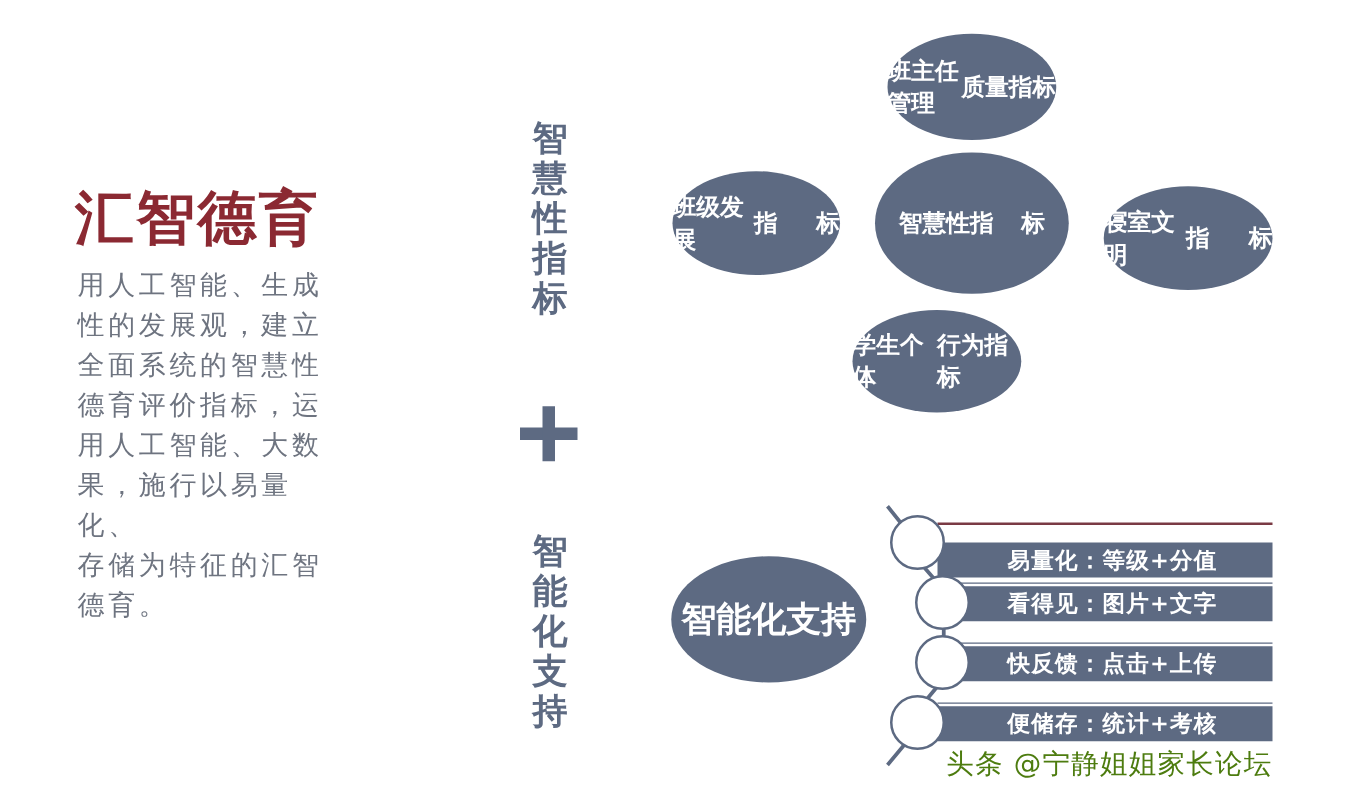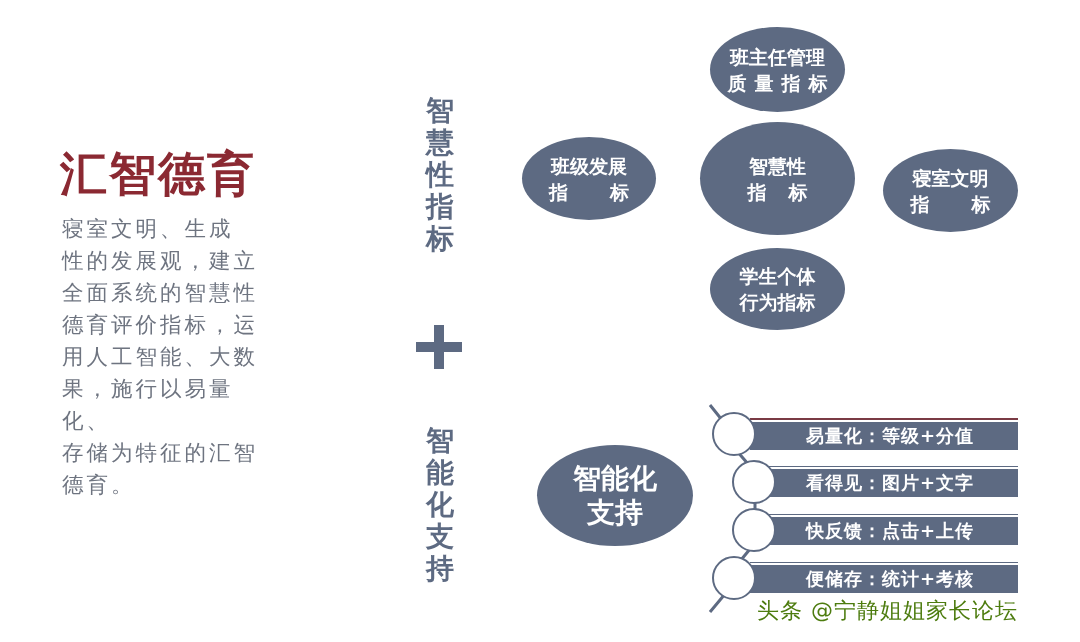--- a/index.html
+++ b/index.html
@@ -5,37 +5,37 @@
   html, body { margin:0; padding:0; }
   body { width:1080px; height:642px; background:#ffffff; position:relative; overflow:hidden;
          font-family:"DejaVu Sans","Liberation Sans",sans-serif; }
   .abs { position:absolute; }
   .title { left:60px; top:143px; font-size:47px; font-weight:bold; color:#8b2932; letter-spacing:2px; }
   .body-text { left:62px; top:213px; width:200px; font-size:21.5px; line-height:32px; color:#6e7480; letter-spacing:3px; }
   .vert { width:40px; text-align:center; font-size:28px; font-weight:bold; color:#5d6a82; line-height:32px; }
   .vert span { display:block; }
   .plus-h { left:416px; top:342px; width:46px; height:10px; background:#5d6a82; }
   .plus-v { left:434px; top:325px; width:10px; height:44px; background:#5d6a82; }
-  .ell { background:#5d6a82; border-radius:50%; color:#fff; display:flex; flex-direction:column;
+  .ell { background:#5d6a82; border-radius:50%; color:#fff; display:flex; flex-direction:row;
          align-items:center; justify-content:center; font-weight:bold; font-size:19px; line-height:26px; }
   .ell .ln { display:flex; justify-content:space-between; }
   .bar { background:#5d6a82; height:28px; color:#fff; font-weight:bold; font-size:18px;
          display:flex; align-items:center; padding-left:56px; box-sizing:border-box; letter-spacing:1px; }
   .bar-line { height:2px; background:#7a3a44; }
   .bar-line2 { height:1px; background:#5d6a82; }
   .circ { width:44px; height:44px; border-radius:50%; background:#fff; border:2.5px solid #5d6a82; box-sizing:border-box; }
   .watermark { left:757px; top:596px; font-size:22px; color:#4d7c0f; letter-spacing:1px;
                text-shadow:1px 1px 0 #fff, -1px -1px 0 #fff; }
 </style>
 </head>
 <body>
 
 <div class="abs title">汇智德育</div>
 <div class="abs body-text">
-  <div>寝室文明、生成</div>
+  <div>用人工智能、生成</div>
   <div>性的发展观，建立</div>
   <div>全面系统的智慧性</div>
   <div>德育评价指标，运</div>
   <div>用人工智能、大数</div>
   <div>果，施行以易量化、</div>
   <div>存储为特征的汇智</div>
   <div>德育。</div>
 </div>
 
 <div class="abs vert" style="left:420px; top:95px;">
@@ -58,21 +58,21 @@
 <div class="abs ell" style="left:710px; top:27px; width:135px; height:85px;">
   <div>班主任管理</div>
   <div class="ln" style="width:100px;">
     <span>质</span>
     <span>量</span>
     <span>指</span>
     <span>标</span>
   </div>
 </div>
 
-<div class="abs ell" style="left:522px; top:137px; width:134px; height:83px;">
+<div class="abs ell" style="left:538px; top:137px; width:134px; height:83px;">
   <div>班级发展</div>
   <div class="ln" style="width:80px;">
     <span>指</span>
     <span>标</span>
   </div>
 </div>
 
 <div class="abs ell" style="left:700px; top:122px; width:155px; height:113px;">
   <div>智慧性</div>
   <div class="ln" style="width:60px;">
@@ -82,37 +82,37 @@
 </div>
 
 <div class="abs ell" style="left:883px; top:149px; width:135px; height:83px;">
   <div>寝室文明</div>
   <div class="ln" style="width:80px;">
     <span>指</span>
     <span>标</span>
   </div>
 </div>
 
-<div class="abs ell" style="left:710px; top:248px; width:135px; height:82px;">
+<div class="abs ell" style="left:682px; top:248px; width:135px; height:82px;">
   <div>学生个体</div>
   <div>行为指标</div>
 </div>
 
 <div class="abs ell" style="left:537px; top:445px; width:156px; height:101px; font-size:28px; line-height:34px;">
   <div>智能化</div>
   <div>支持</div>
 </div>
 
 <svg class="abs" style="left:700px; top:400px;" width="80" height="215">
   <path d="M10 5 L30 30 M36 50 L55 72 M55 95 L55 120 M55 143 L36 166 M30 188 L10 212" stroke="#5d6a82" stroke-width="3" fill="none"></path>
 </svg>
 
 <div class="abs" style="left:750px; top:418px; width:268px;">
   <div class="bar-line"></div>
-  <div class="bar" style="margin-top:2px;">
+  <div class="bar" style="margin-top:14px;">
       <span>易量化：等级+分值</span>
     </div>
 </div>
 <div class="abs circ" style="left:712px; top:412px;"></div>
 
 <div class="abs" style="left:750px; top:466px; width:268px;">
   <div class="bar-line2"></div>
   <div class="bar" style="margin-top:2px;">
       <span>看得见：图片+文字</span>
     </div>

